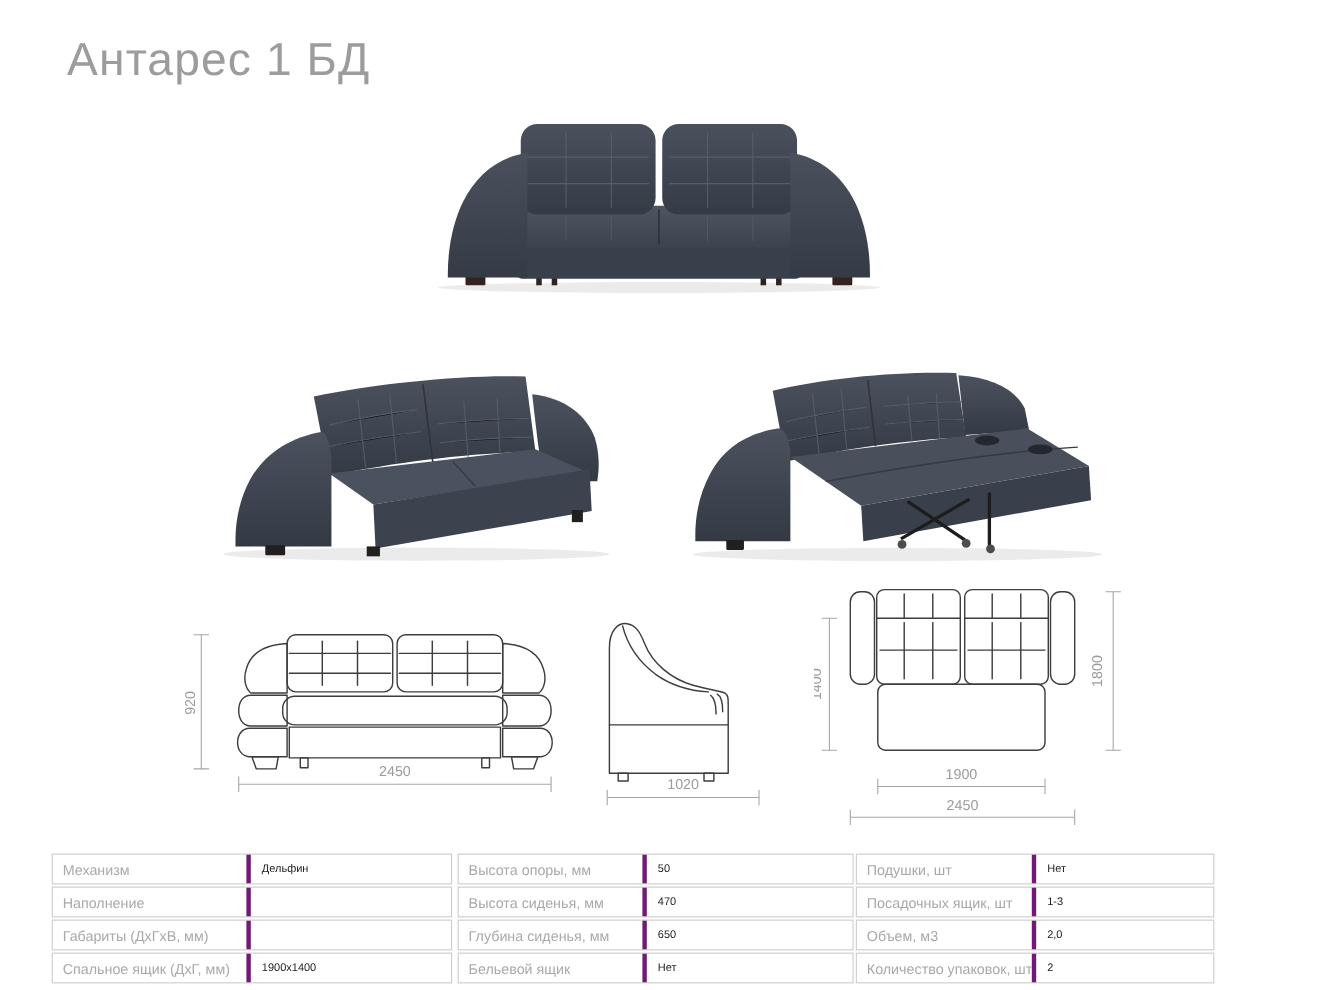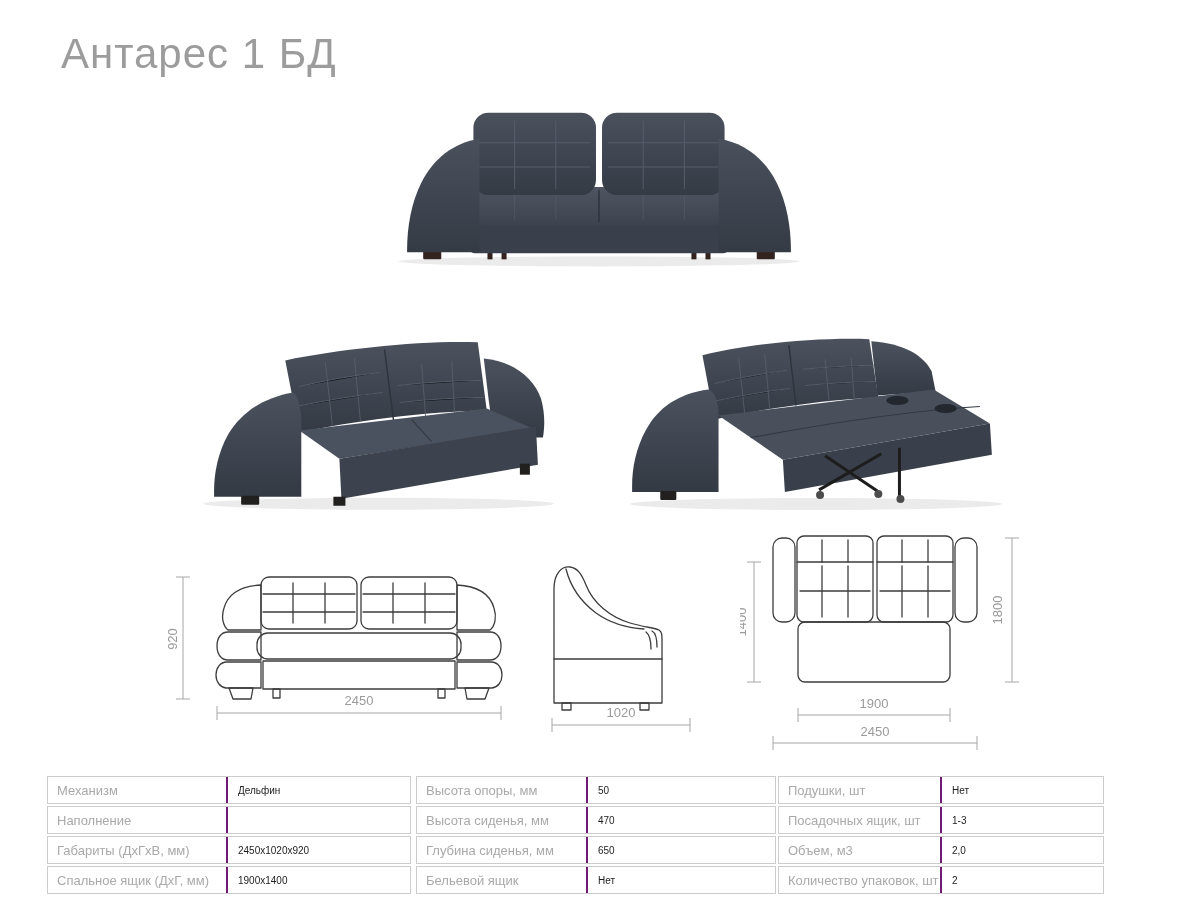--- a/index.html
+++ b/index.html
@@ -16,21 +16,21 @@
   
   .spec-table{position:absolute;top:776px;}
   .spec-table.t1{left:47px;width:364px;--lw:180px;}
   .spec-table.t2{left:416px;width:360px;--lw:171px;}
   .spec-table.t3{left:778px;width:326px;--lw:163px;}
   .spec-row{
     display:flex;align-items:stretch;height:28px;box-sizing:border-box;
     border:1px solid #cccccc;margin-bottom:2px;background:#ffffff;
   }
   .spec-label{
-    width:var(--lw);box-sizing:border-box;border-right:2px solid #701a75;
+    width:var(--lw);box-sizing:border-box;border-right:4px solid #701a75;
     color:#a9a9a9;font-size:13px;display:flex;align-items:center;padding:0 9px;
     white-space:nowrap;overflow:hidden;
   }
   .spec-value{
     flex:1;color:#1d1d1d;font-size:10px;display:flex;align-items:center;
     padding:0 10px;white-space:nowrap;
   }
   
   .draw{stroke:#3d3d3d;stroke-width:1.3;fill:none;stroke-linecap:round;stroke-linejoin:round;}
   .dim{stroke:#a6a6a6;stroke-width:1;fill:none;}
@@ -284,21 +284,20 @@
   <div class="spec-table t1">
     <div class="spec-row">
       <div class="spec-label">Механизм</div>
       <div class="spec-value">Дельфин</div>
     </div>
     <div class="spec-row">
       <div class="spec-label">Наполнение</div>
     </div>
     <div class="spec-row">
       <div class="spec-label">Габариты (ДхГхВ, мм)</div>
-      <div class="spec-value">2450х1020х920</div>
     </div>
     <div class="spec-row">
       <div class="spec-label">Спальное ящик (ДхГ, мм)</div>
       <div class="spec-value">1900х1400</div>
     </div>
   </div>
 
   <div class="spec-table t2">
     <div class="spec-row">
       <div class="spec-label">Высота опоры, мм</div>

